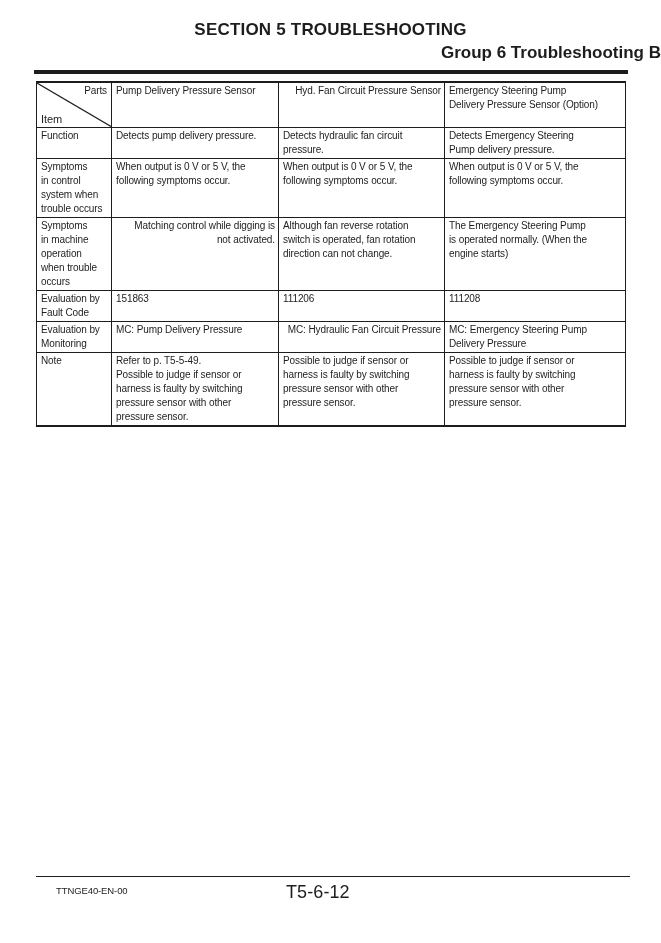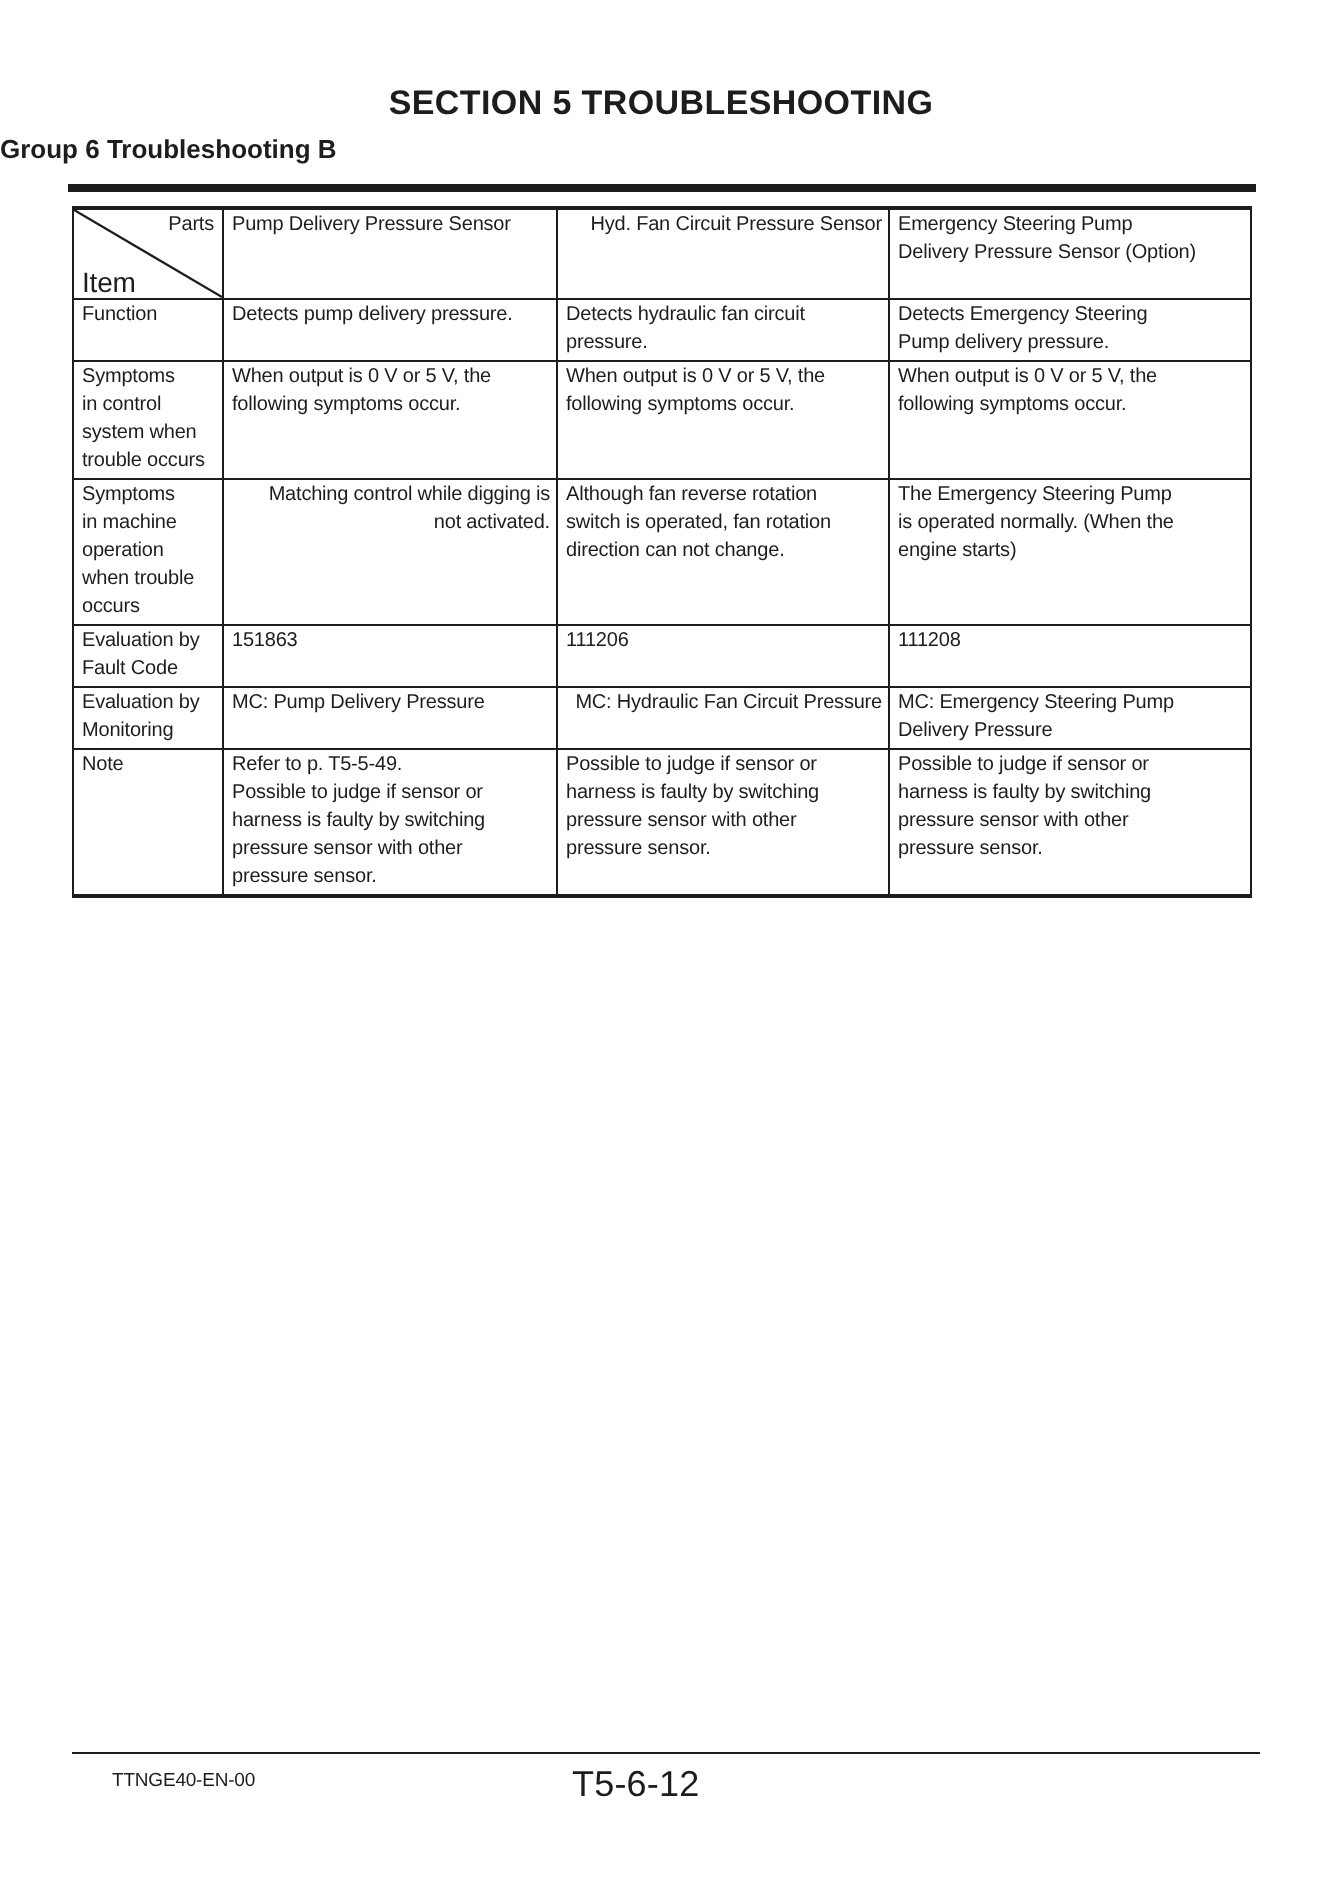--- a/index.html
+++ b/index.html
@@ -7,31 +7,31 @@
   .page {
     position: relative;
     width: 661px;
     height: 943px;
     background: #ffffff;
     font-family: "Liberation Sans", sans-serif;
     color: #1d1d1b;
     overflow: hidden;
   }
   .title {
-    padding-top: 43px;
+    padding-top: 21px;
     text-align: center;
     font-size: 17px;
     font-weight: bold;
     letter-spacing: 0.2px;
     line-height: 18px;
   }
   .subtitle {
     margin-top: 6px;
-    text-align: left;
-    font-size: 13px;
+    text-align: right;
+    font-size: 17px;
     font-weight: bold;
     line-height: 15px;
   }
   .double-rule {
     margin: 10px 33px 0 34px;
     height: 2px;
     border-top: 2px solid #1d1d1b;
     border-bottom: 2px solid #1d1d1b;
   }
   table.tbl {
@@ -50,21 +50,21 @@
     font-size: 10px;
     line-height: 14px;
     letter-spacing: -0.1px;
     overflow: hidden;
   }
   .txt { white-space: pre-line; }
   td.nowrap .txt { white-space: pre; text-align: right; }
   td.corner { position: relative; padding: 0; overflow: hidden; }
   td.corner svg { position: absolute; left: 0; top: 0; width: 100%; height: 100%; }
   td.corner .parts { position: absolute; top: 1px; right: 4px; font-size: 10px; }
-  td.corner .item  { position: absolute; bottom: 1px; left: 4px; font-size: 14px; }
+  td.corner .item  { position: absolute; bottom: 1px; left: 4px; font-size: 11px; }
   .footer {
     position: absolute;
     left: 36px;
     right: 31px;
     top: 876px;
     border-top: 1.5px solid #1d1d1b;
   }
   .doc-num {
     position: absolute;
     left: 0;

